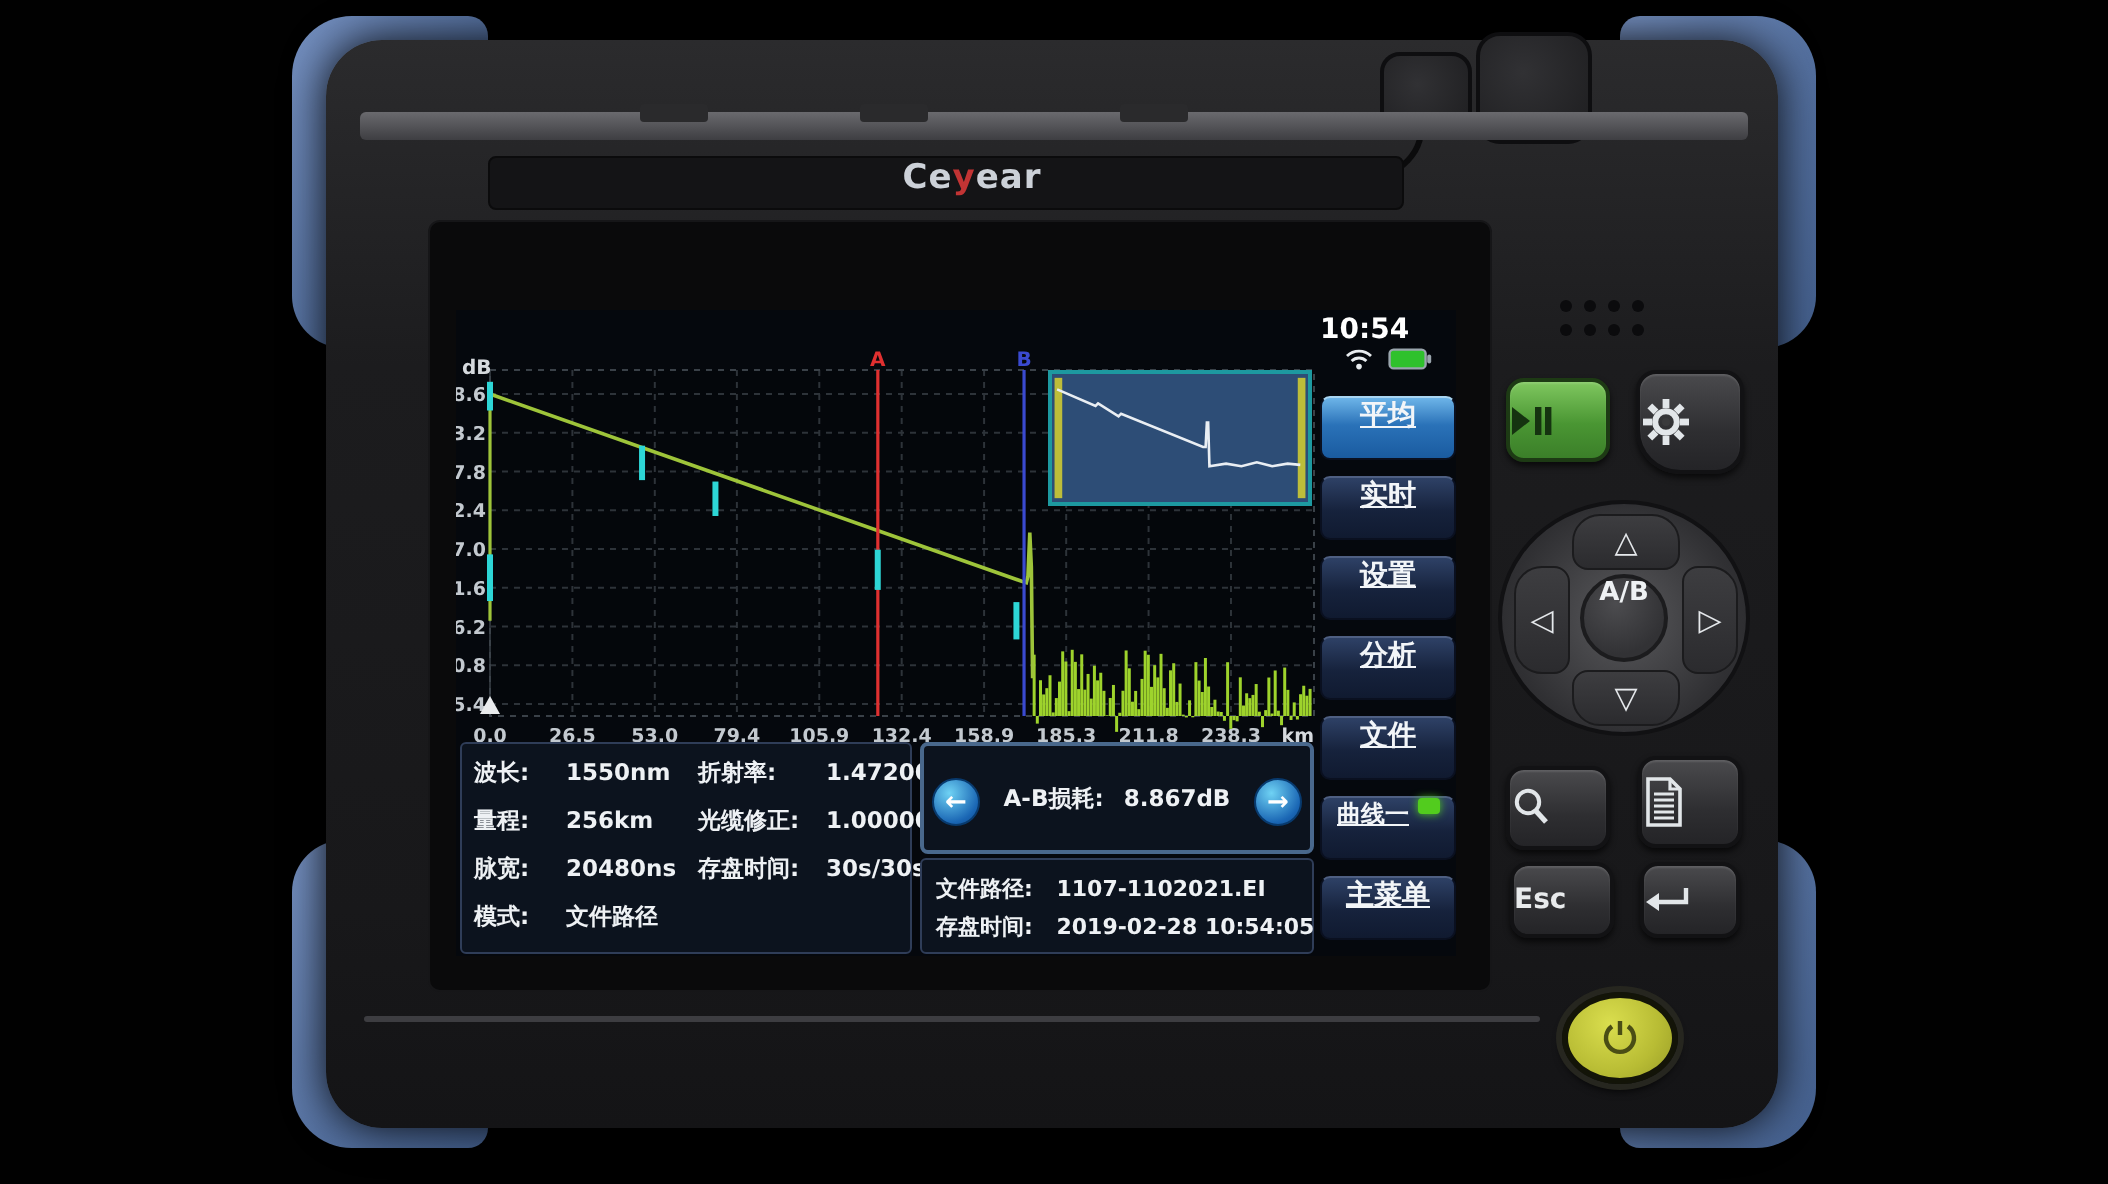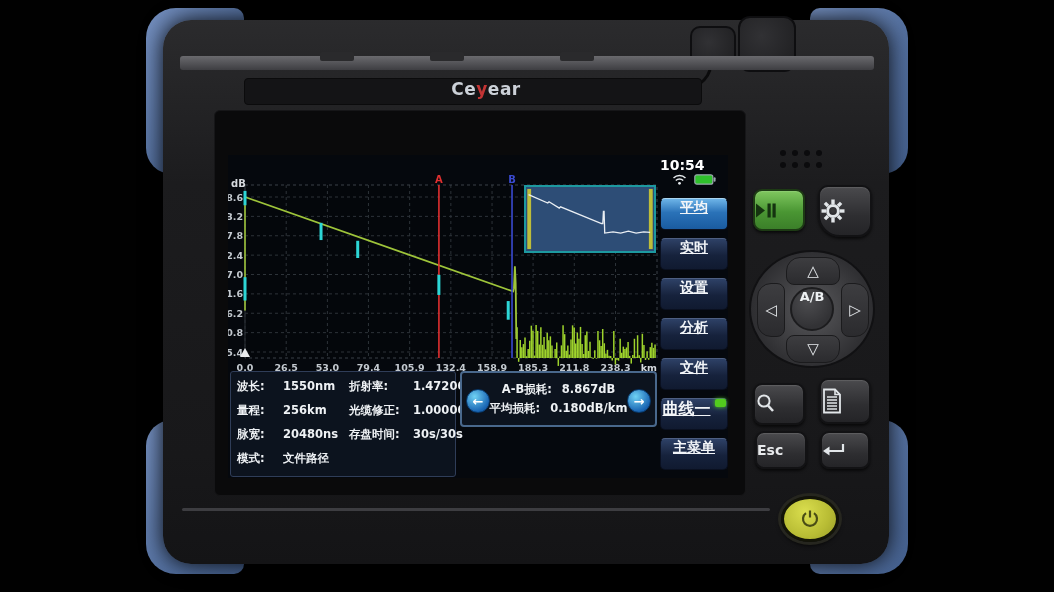--- a/index.html
+++ b/index.html
@@ -56,21 +56,21 @@
     background:radial-gradient(circle at 35% 30%,#6fd2f4,#1a66b4 70%,#0d4a8c);border:1px solid #083a6e;
     color:#fff;font-size:13px;font-weight:bold;display:flex;align-items:center;justify-content:center;cursor:pointer;}
   .file-box{left:232px;top:274px;width:197px;height:48px;padding:5px 0 0 7px;font-size:11px;line-height:19px;white-space:nowrap;}
   .file-box .lab{margin-right:8px;}
   
   .softkeys{position:absolute;left:432px;top:43px;width:68px;}
   .softkey{height:32px;margin-bottom:8px;display:flex;justify-content:center;gap:4px;
     background:linear-gradient(#2e4166,#16223c 55%,#101a30);border:1px solid #0a1020;border-top:1px solid #4e5f82;
     border-radius:5px;color:#f2f5f8;font-size:14px;font-weight:bold;box-sizing:border-box;cursor:pointer;text-decoration:underline;}
   .softkey.active{background:linear-gradient(#6db4e8,#2a72b8 45%,#1a5ba0);border-top:1px solid #a9d5f1;}
-  .softkey.has-led{font-size:16px;}
+  .softkey.has-led{font-size:12px;}
   .softkey .led{display:none;width:11px;height:8px;background:#52cc1e;border-radius:2px;box-shadow:0 0 4px #52cc1e;}
   .softkey.has-led .led{display:inline-block;}
   
   .hw-btn{position:absolute;background:linear-gradient(#4a4a4d,#2e2e31 60%,#242427);border:2px solid #121214;
     border-radius:9px;display:flex;align-items:center;justify-content:flex-start;color:#e8eaec;cursor:pointer;
     box-shadow:0 2px 3px rgba(0,0,0,.65),inset 0 1px 1px rgba(255,255,255,.12);box-sizing:border-box;}
   .btn-play{left:753px;top:189px;width:52px;height:42px;background:linear-gradient(#7fc75f,#4a9633 55%,#3b7f29);
     border:2px solid #1d3a14;}
   .btn-gear{left:818px;top:185px;width:54px;height:52px;border-radius:10px 10px 14px 22px;}
   .dpad{position:absolute;left:749px;top:250px;width:126px;height:118px;border-radius:50%;
@@ -310,29 +310,35 @@
     </div>
 
     <div class="panel ab-box">
       <div class="arrow-btn" style="left:4px;">
         <span>←</span>
       </div>
       <div class="row">
         <span>A-B损耗:</span>
         <span>8.867dB</span>
       </div>
-      <div class="row">
-        <span>平均损耗:</span>
-        <span>0.180dB/km</span>
-      </div>
       <div class="arrow-btn" style="right:4px;left:auto;">
         <span>→</span>
       </div>
     </div>
 
+    <div class="panel file-box">
+      <div>
+        <span class="lab">文件路径:</span>
+        <span>1107-1102021.EI</span>
+      </div>
+      <div>
+        <span class="lab">存盘时间:</span>
+        <span>2019-02-28 10:54:05</span>
+      </div>
+    </div>
 
     <div class="softkeys">
       <div class="softkey active">
           <span>平均</span>
         </div>
       <div class="softkey">
           <span>实时</span>
         </div>
       <div class="softkey">
           <span>设置</span>

